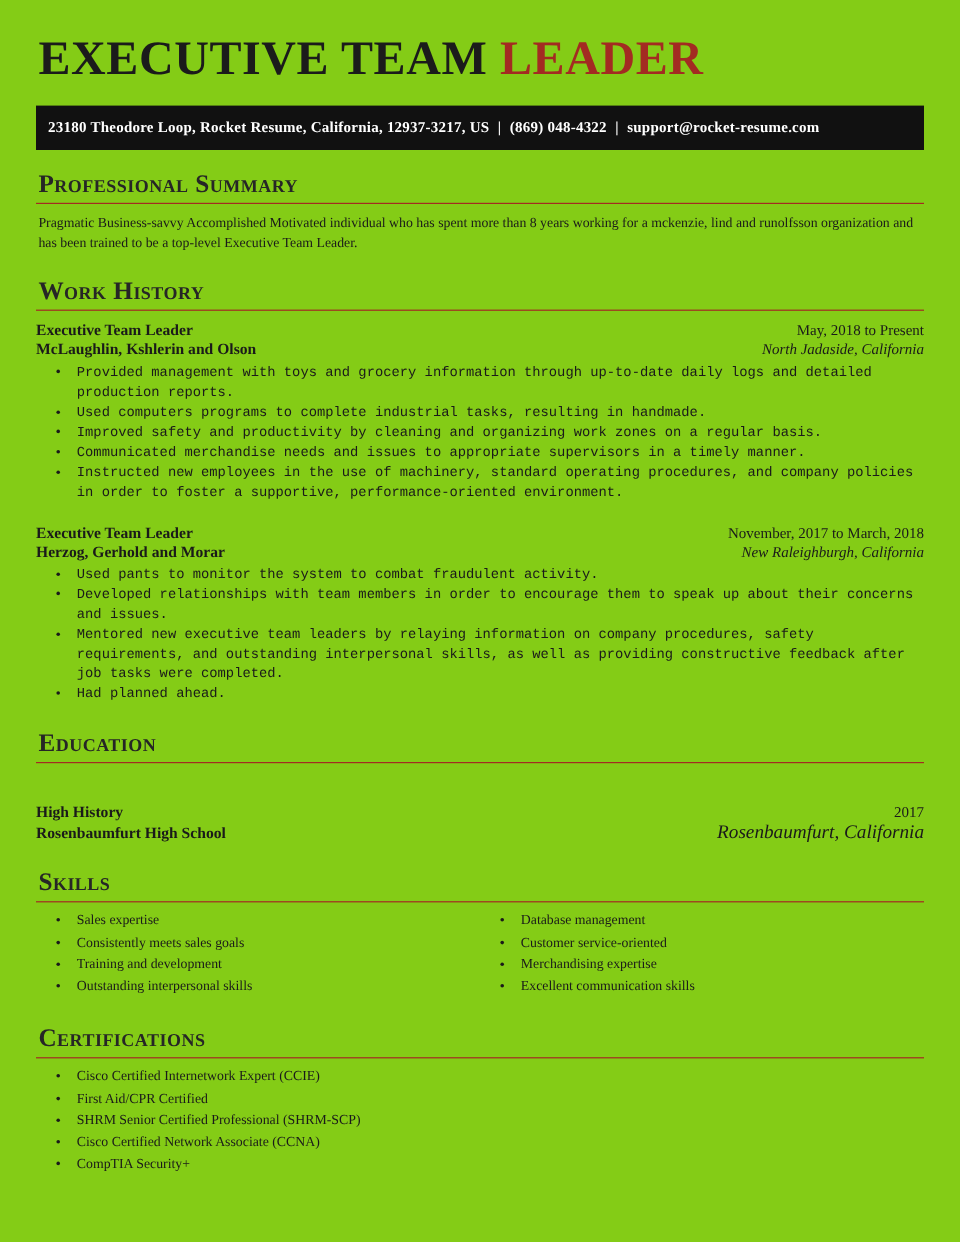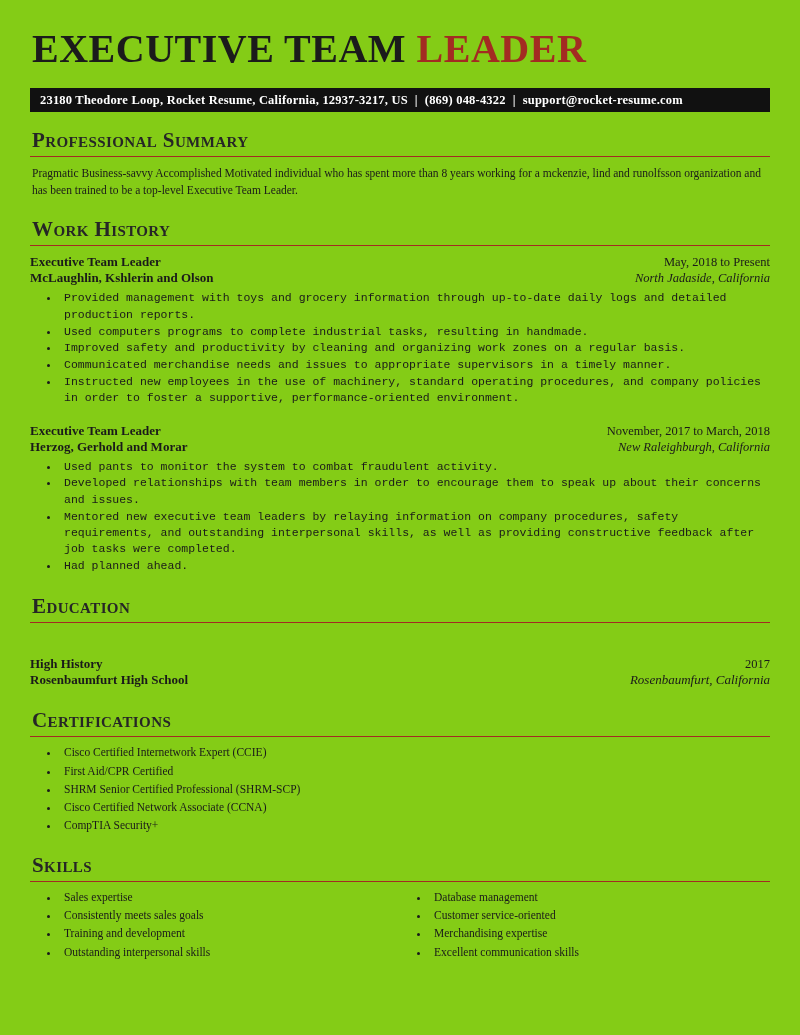--- a/index.html
+++ b/index.html
@@ -32,21 +32,21 @@
     margin: 2px 0 0 2px;
     white-space: nowrap;
   }
   .name-first { color: #1b1b1b; }
   .name-last { color: #a32b22; }
 
   .contact-bar {
     margin-top: 18px;
     background: #111111;
     color: #ffffff;
-    height: 24px;
+    height: 37px;
     display: flex;
     align-items: center;
     padding: 0 10px;
     font-size: 12.5px;
     font-weight: bold;
     letter-spacing: 0.2px;
   }
   .contact-sep {
     padding: 0 7px;
     font-weight: bold;
@@ -105,21 +105,21 @@
   
   .edu-row {
     display: flex;
     justify-content: space-between;
     align-items: baseline;
     font-size: 13px;
   }
   .edu-degree { font-weight: bold; }
   .edu-year { font-size: 12.5px; margin-top: 26px; }
   .edu-school { font-weight: bold; font-size: 13px; }
-  .edu-location { font-style: italic; font-size: 13px; margin-left: 48px; }
+  .edu-location { font-style: italic; font-size: 16px; margin-left: 48px; }
 
   
   .skills-cols {
     display: flex;
     gap: 0px;
     margin-top: 2px;
   }
   .skills-col { width: 50%; box-sizing: border-box; }
   .skills-col ul {
     margin: 0;
@@ -217,32 +217,20 @@
     <div>
       <div class="edu-row">
         <span class="edu-degree">High History</span>
         <span class="edu-year">2017</span>
       </div>
       <div class="edu-row">
         <span class="edu-school">Rosenbaumfurt High School</span>
         <span class="edu-location">Rosenbaumfurt, California</span>
       </div>
     </div>
-  </div>
-
-  <div class="section certs spacer-top-3">
-    <div class="section-title">Certifications</div>
-    <hr class="section-rule">
-    <ul>
-      <li>Cisco Certified Internetwork Expert (CCIE)</li>
-      <li>First Aid/CPR Certified</li>
-      <li>SHRM Senior Certified Professional (SHRM-SCP)</li>
-      <li>Cisco Certified Network Associate (CCNA)</li>
-      <li>CompTIA Security+</li>
-    </ul>
   </div>
 
   <div class="section spacer-top-3">
     <div class="section-title">Skills</div>
     <hr class="section-rule">
     <div class="skills-cols">
       <div class="skills-col">
         <ul>
           <li>Sales expertise</li>
           <li>Consistently meets sales goals</li>
@@ -254,13 +242,25 @@
         <ul>
           <li>Database management</li>
           <li>Customer service-oriented</li>
           <li>Merchandising expertise</li>
           <li>Excellent communication skills</li>
         </ul>
       </div>
     </div>
   </div>
 
+  <div class="section certs spacer-top-3">
+    <div class="section-title">Certifications</div>
+    <hr class="section-rule">
+    <ul>
+      <li>Cisco Certified Internetwork Expert (CCIE)</li>
+      <li>First Aid/CPR Certified</li>
+      <li>SHRM Senior Certified Professional (SHRM-SCP)</li>
+      <li>Cisco Certified Network Associate (CCNA)</li>
+      <li>CompTIA Security+</li>
+    </ul>
+  </div>
+
 </div>
 
 </body></html>

